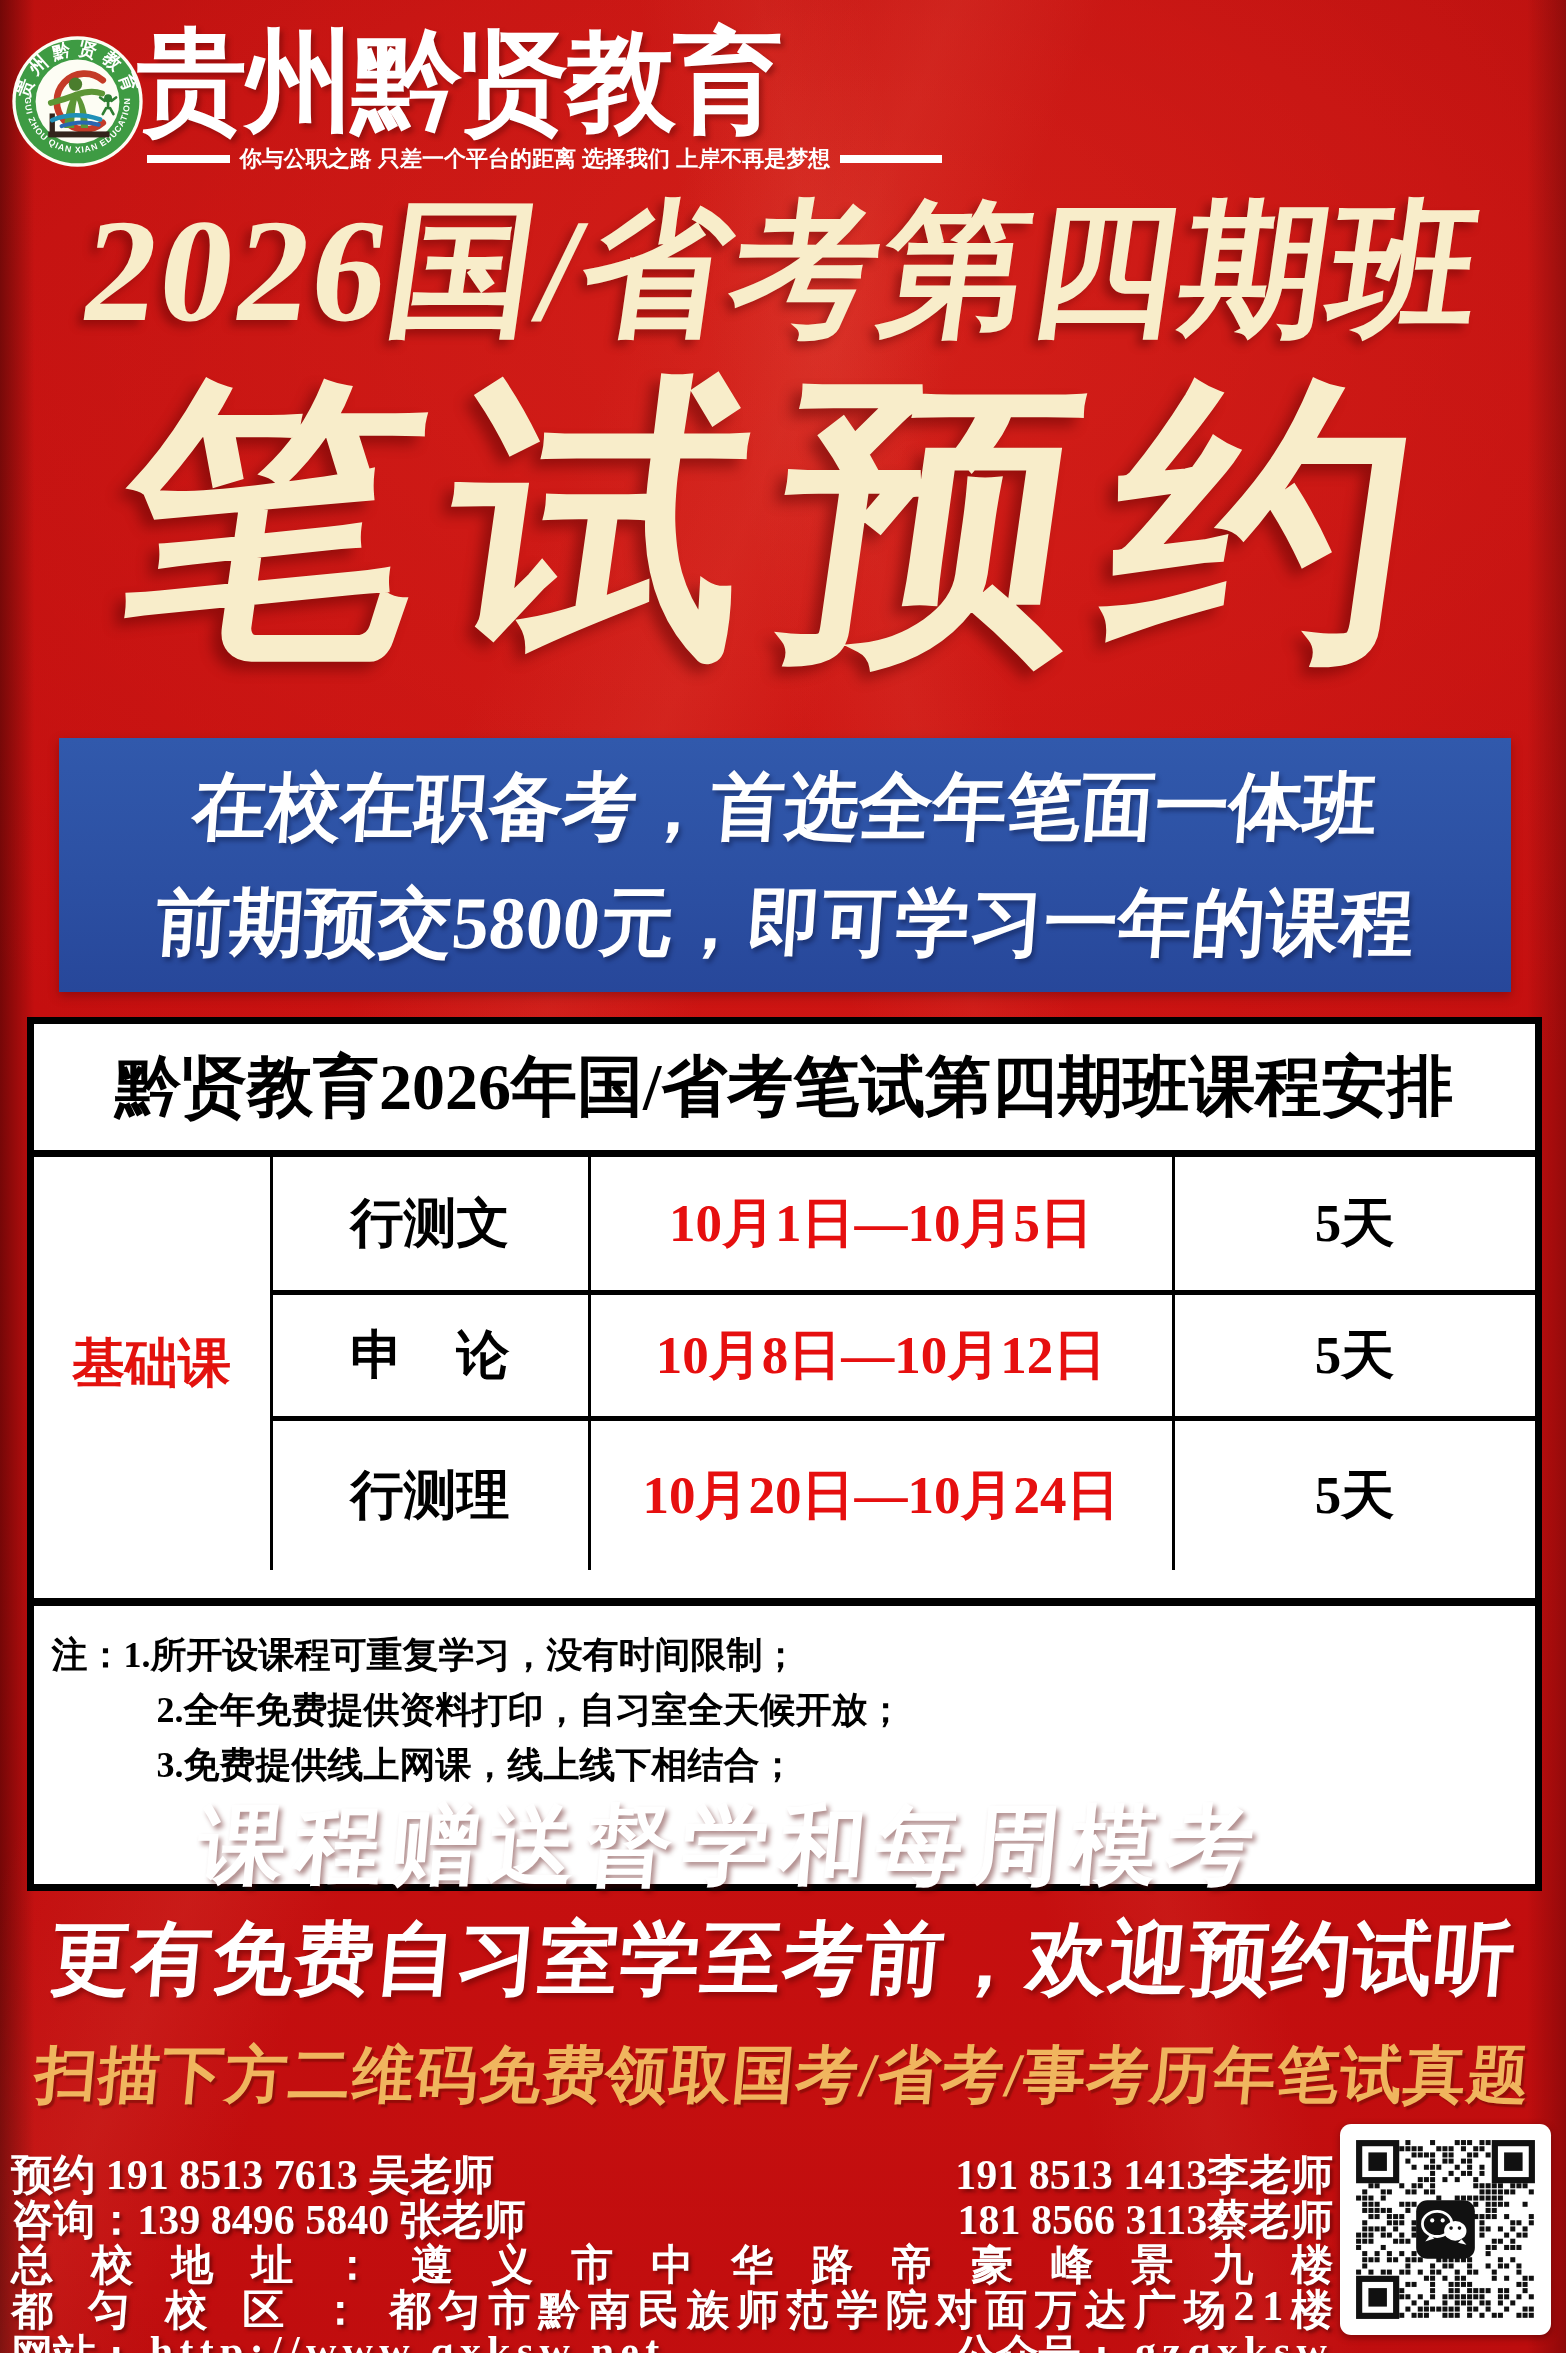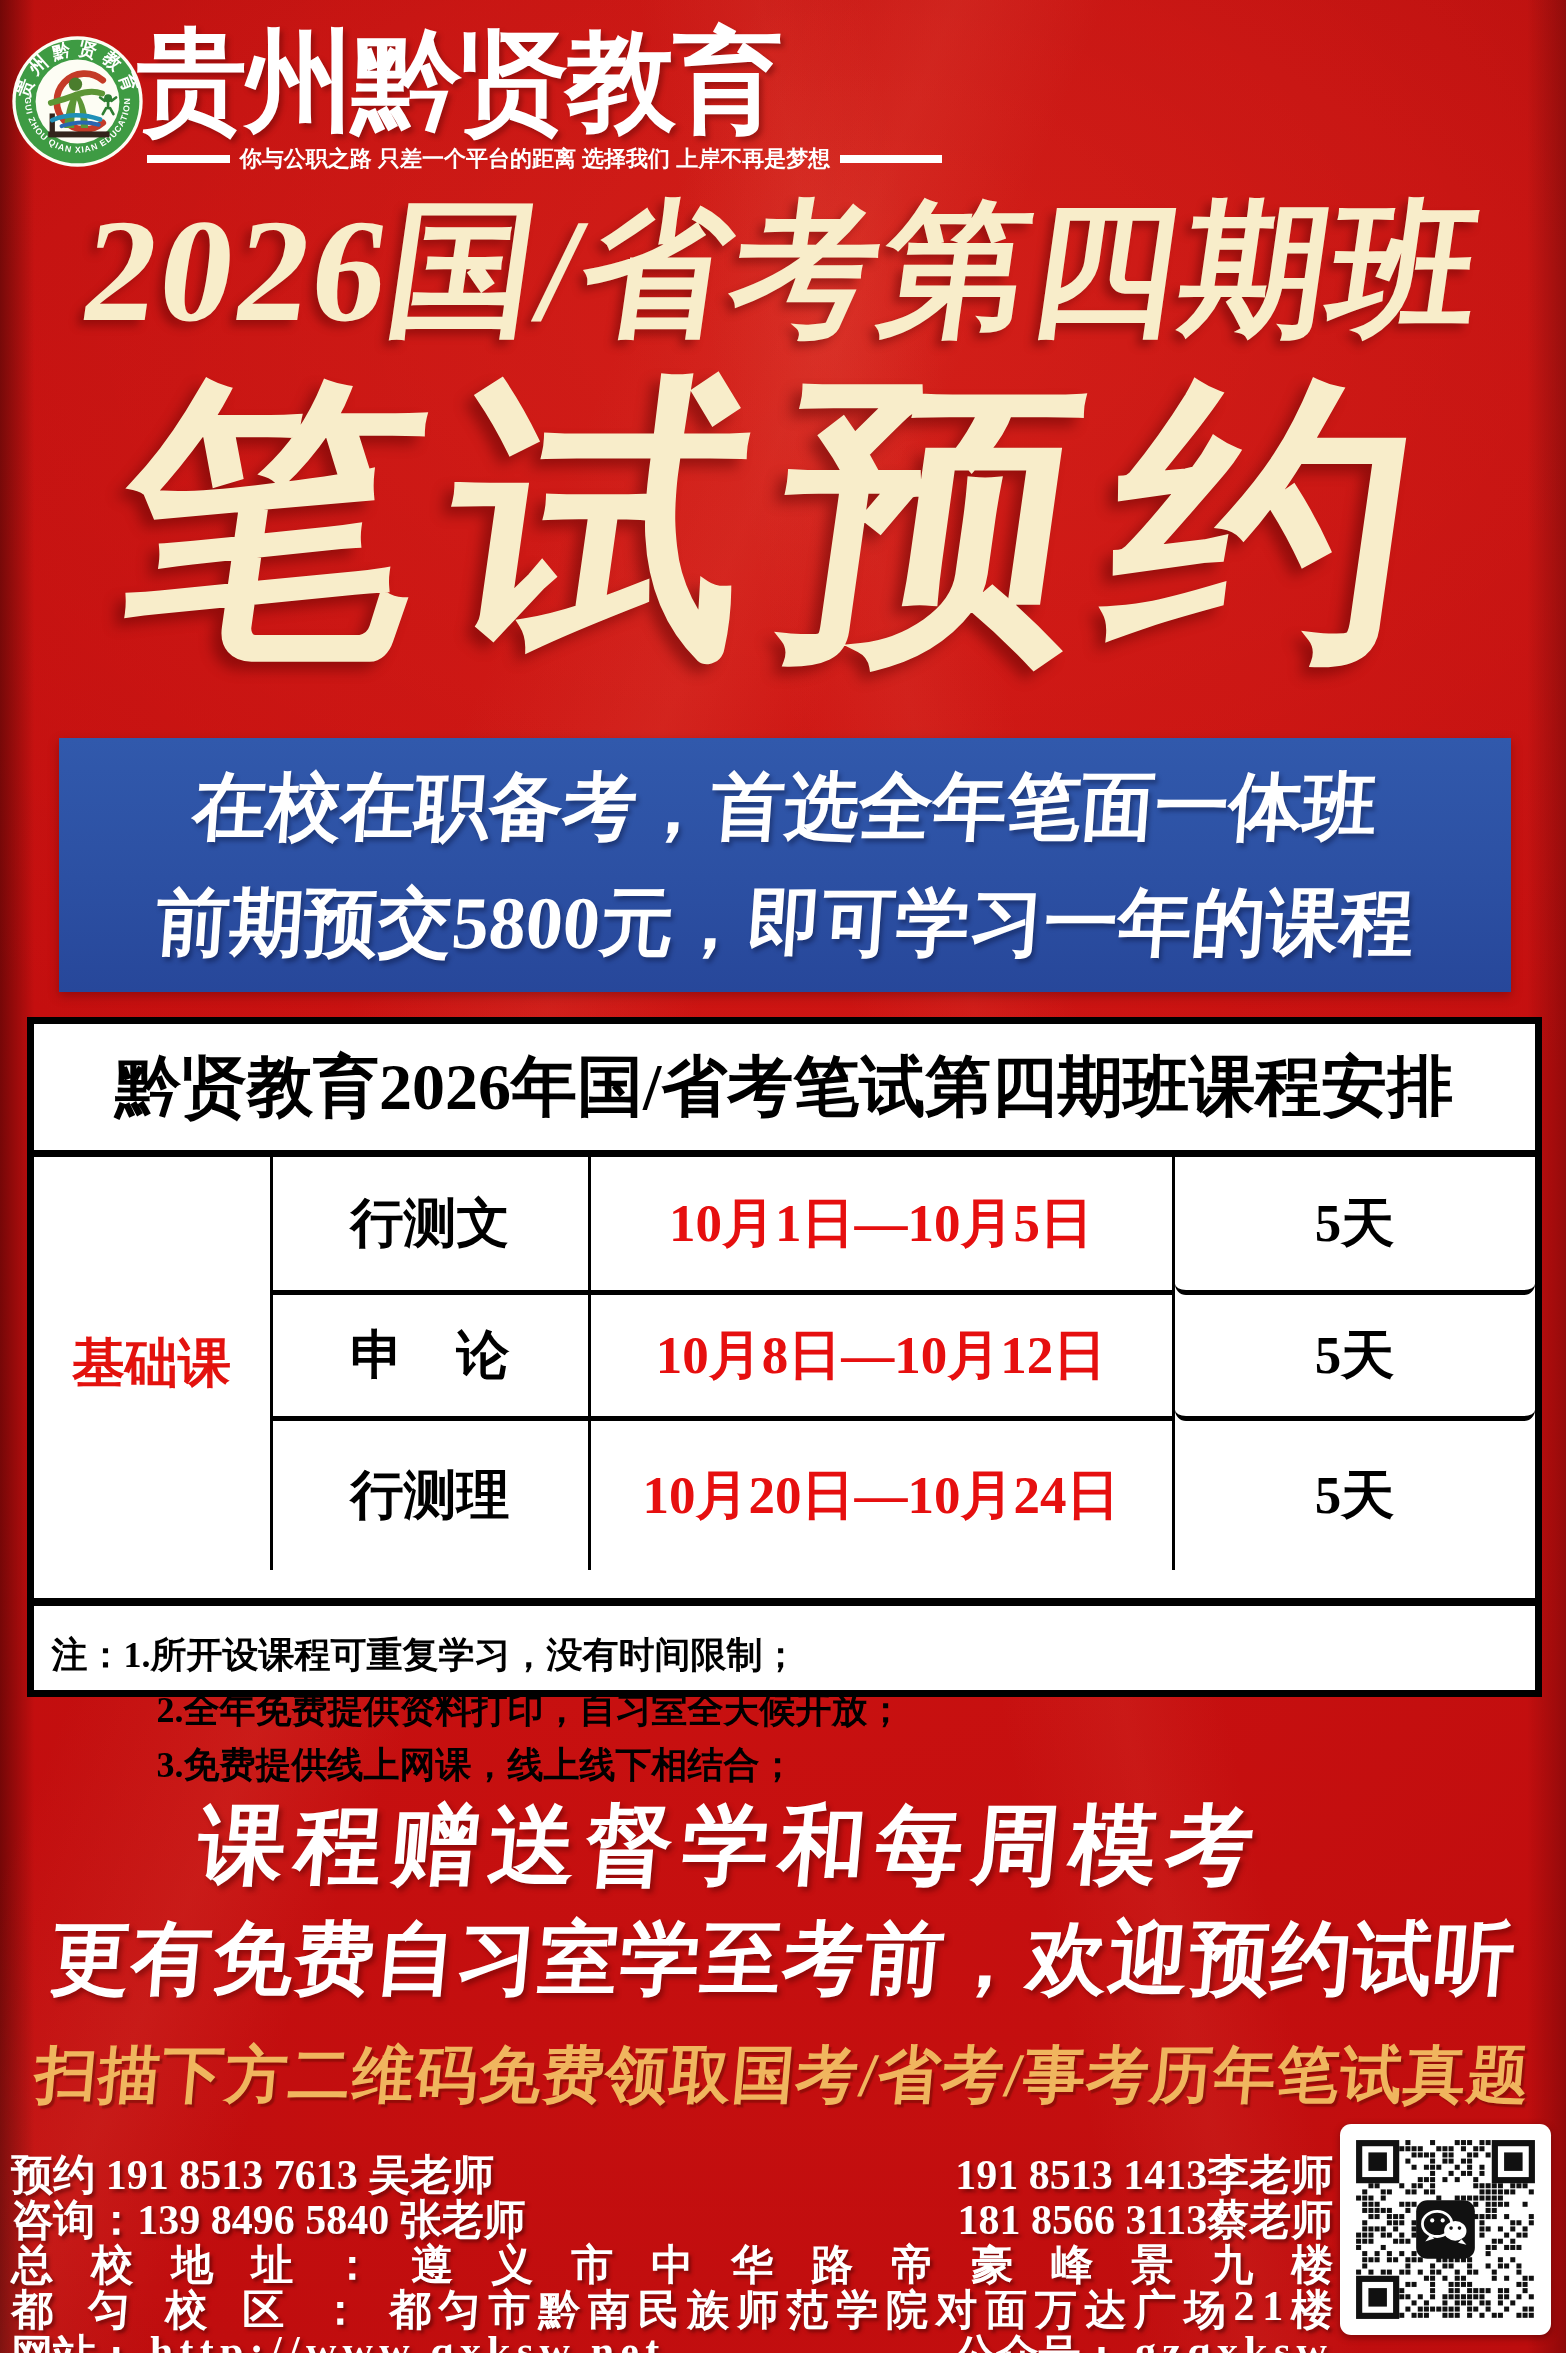--- a/index.html
+++ b/index.html
@@ -48,34 +48,34 @@
     background:linear-gradient(180deg,#3159ac 0%,#2c50a3 55%,#27479a 100%);
     display:flex;flex-direction:column;justify-content:center;align-items:center;gap:4.2px;
     box-shadow:0 4.2px 9.8px rgba(60,0,0,.35);
   }
   .banner-line{
     font-family:"Liberation Serif",serif;font-weight:bold;font-size:74px;line-height:112px;
     white-space:nowrap;transform:skewX(-4deg);text-shadow:2.8px 3.5px 4.2px rgba(0,10,40,.35);
   }
   
   .table{
-    position:absolute;left:26.6px;top:1017px;width:1515px;height:680px;
+    position:absolute;left:26.6px;top:1017px;width:1515px;height:874px;
     background:#fff;border:7px solid #000;box-sizing:border-box;color:#000;
     display:grid;grid-template-columns:239px 318px 584px 1fr;
     grid-template-rows:133px 138px 126px 149px 1fr;
     font-family:"Liberation Serif",serif;font-weight:bold;
   }
   .t-header{grid-column:1/5;grid-row:1;border-bottom:7px solid #000;
     display:flex;align-items:center;justify-content:center;font-size:66px;white-space:nowrap;}
   .t-cat{grid-column:1;grid-row:2/5;border-right:3.5px solid #000;
     display:flex;align-items:center;justify-content:center;font-size:53px;color:#e3120e;}
   .cell{display:flex;align-items:center;justify-content:center;font-size:53px;white-space:nowrap;}
   .c-sub{grid-column:2;border-right:3.5px solid #000;}
   .c-date{grid-column:3;border-right:3.5px solid #000;color:#e60f0f;}
-  .c-day{grid-column:4;border-radius:11px;}
+  .c-day{grid-column:4;}
   .row1{grid-row:2;border-bottom:5.6px solid #000;}
   .row2{grid-row:3;border-bottom:5.6px solid #000;}
   .row3{grid-row:4;}
   .t-notes{grid-column:1/5;grid-row:5;border-top:8.4px solid #000;
     padding:22.4px 14px 0 18px;font-size:36px;line-height:55px;margin-top:28px;}
   .note-line{white-space:nowrap;}
   .note-line + .note-line{margin-left:105px;}
   
   .promo1,.promo2{
     position:absolute;width:100%;text-align:center;font-family:"Liberation Serif",serif;

